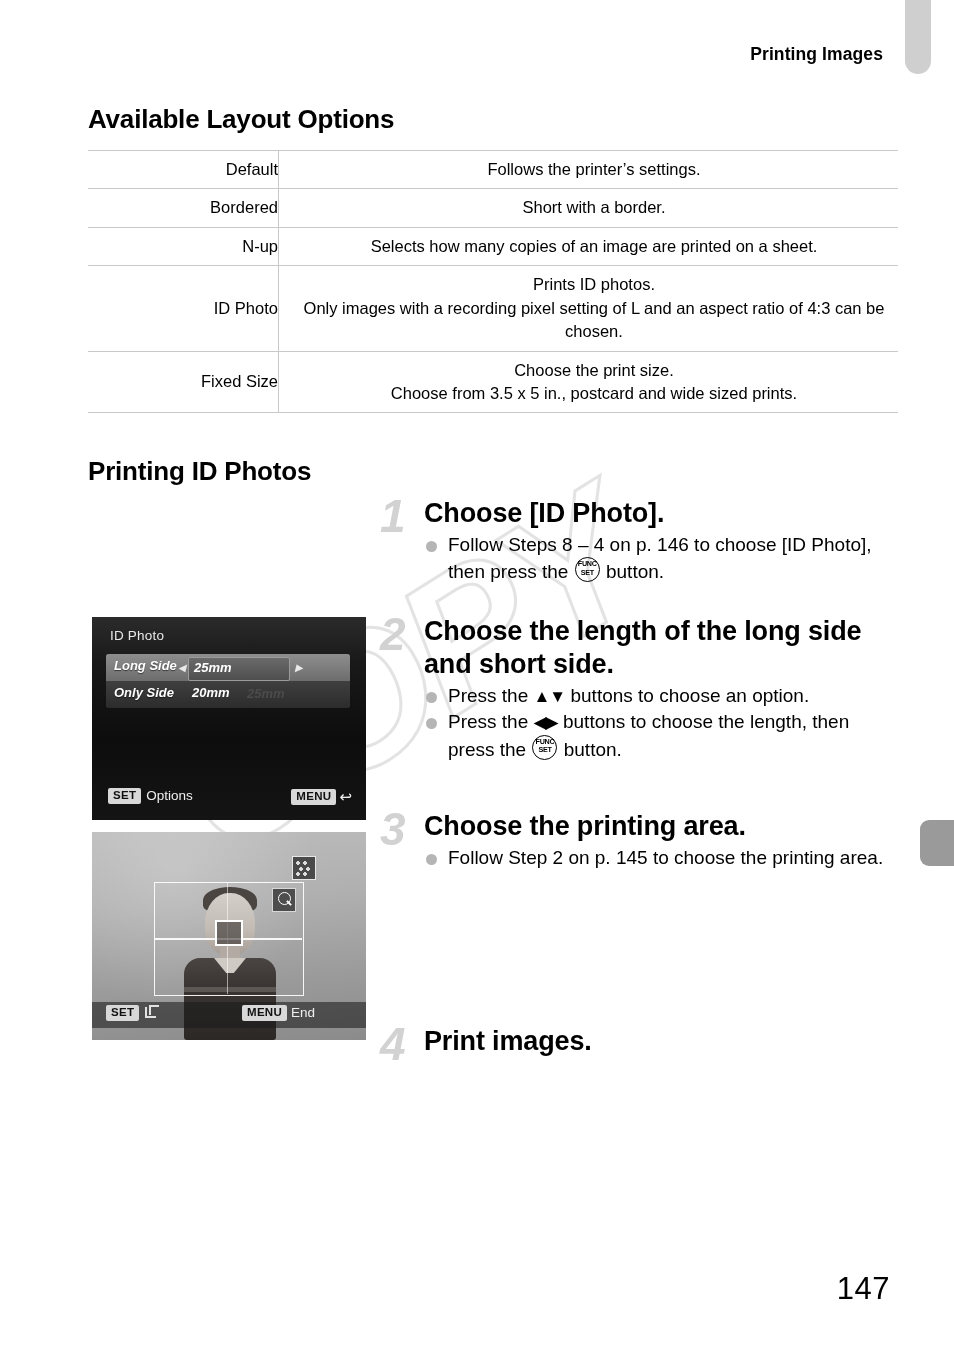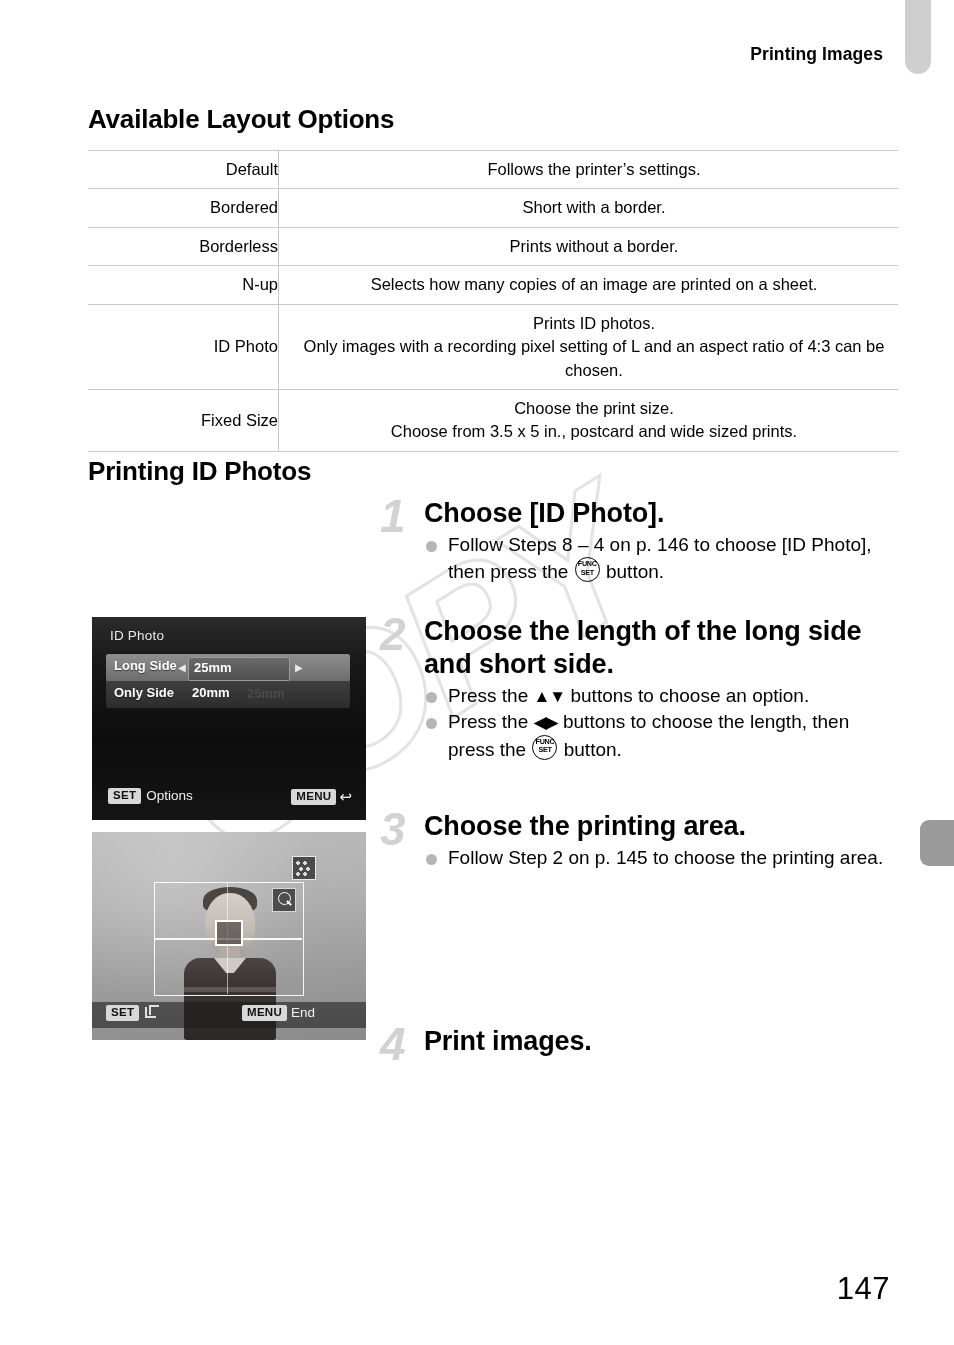--- a/index.html
+++ b/index.html
@@ -123,20 +123,21 @@
     overflow:hidden;z-index:2;
   }
   .lcd1 .title{
     position:absolute;left:18px;top:11px;
     color:#e8e8e8;font-size:13.5px;letter-spacing:.2px;
   }
   .lcd1 .rowbox{
     position:absolute;left:14px;top:37px;width:244px;height:54px;
     background:linear-gradient(180deg,#6f6f6f 0%,#5d5d5d 48%,#3c3c3c 50%,#2e2e2e 100%);
     border-radius:3px;
+    font-style:italic;
   }
   .lcd1 .r1{
     position:absolute;left:0;top:0;width:100%;height:27px;
     background:linear-gradient(180deg,#8e8e8e 0%,#6d6d6d 100%);
     border-radius:3px 3px 0 0;
   }
   .lcd1 .r2{
     position:absolute;left:0;top:27px;width:100%;height:27px;
     background:linear-gradient(180deg,#3f3f3f 0%,#2c2c2c 100%);
     border-radius:0 0 3px 3px;
@@ -290,26 +291,20 @@
       <tr>
         <td class="k">Default</td>
         <td class="v">
           <span class="ln">Follows the printer’s settings.</span>
         </td>
       </tr>
       <tr>
         <td class="k">Bordered</td>
         <td class="v">
           <span class="ln">Short with a border.</span>
-        </td>
-      </tr>
-      <tr>
-        <td class="k">Borderless</td>
-        <td class="v">
-          <span class="ln">Prints without a border.</span>
         </td>
       </tr>
       <tr>
         <td class="k">N-up</td>
         <td class="v">
           <span class="ln">Selects how many copies of an image are printed on a sheet.</span>
         </td>
       </tr>
       <tr>
         <td class="k">ID Photo</td>

